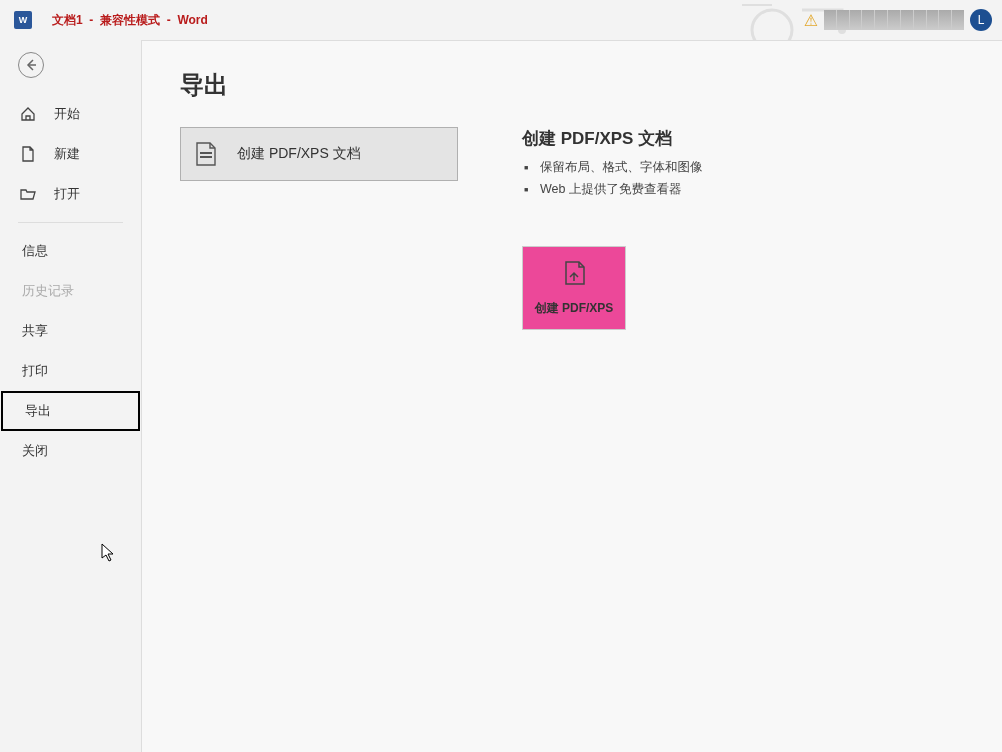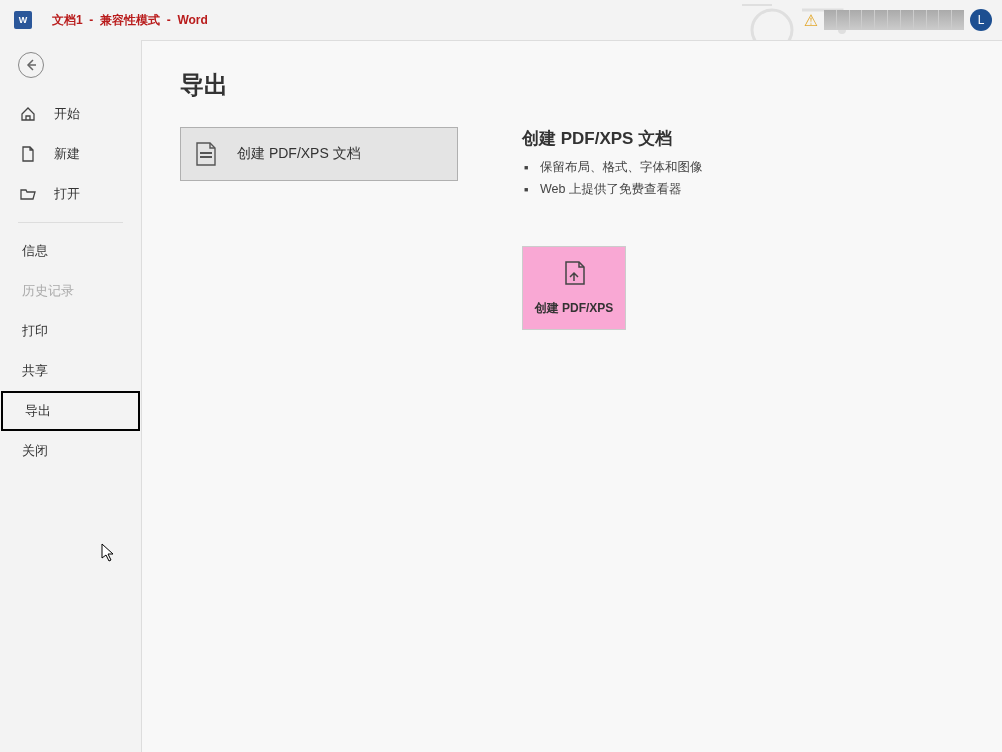--- a/index.html
+++ b/index.html
@@ -215,21 +215,21 @@
     .bullet-list li::before {
       content: "■";
       position: absolute;
       left: -16px;
       font-size: 7px;
       top: 1px;
     }
     .create-button {
       width: 104px;
       height: 84px;
-      background: #f9a8d4;
+      background: #ec4899;
       border: 1px solid #ccc;
       display: flex;
       flex-direction: column;
       align-items: center;
       justify-content: center;
       gap: 10px;
       cursor: pointer;
       font-size: 12px;
       font-weight: 600;
       color: #333;
@@ -311,24 +311,24 @@
 
     <div class="nav-separator"></div>
 
     <div class="nav-item indent">
       <span>信息</span>
     </div>
     <div class="nav-item indent disabled">
       <span>历史记录</span>
     </div>
     <div class="nav-item indent">
+      <span>共享</span>
+    </div>
+    <div class="nav-item indent">
       <span>打印</span>
-    </div>
-    <div class="nav-item indent">
-      <span>共享</span>
     </div>
     <div class="nav-item indent selected">
       <span>导出</span>
     </div>
     <div class="nav-item indent">
       <span>关闭</span>
     </div>
   </div>
 
   <div class="content">

